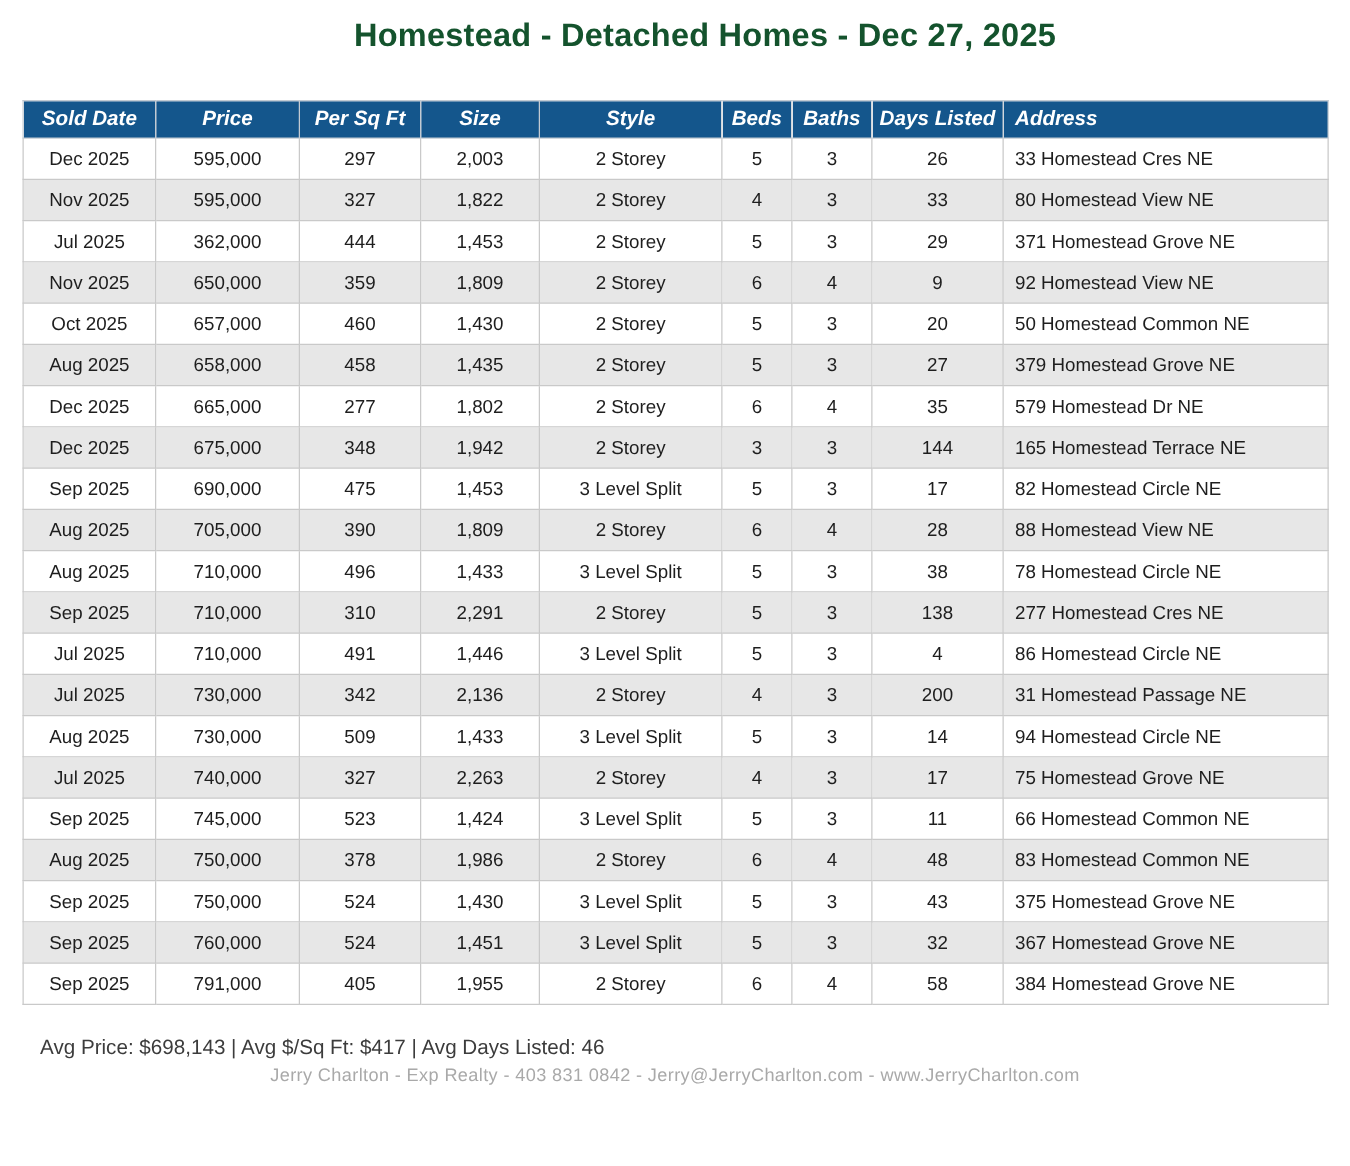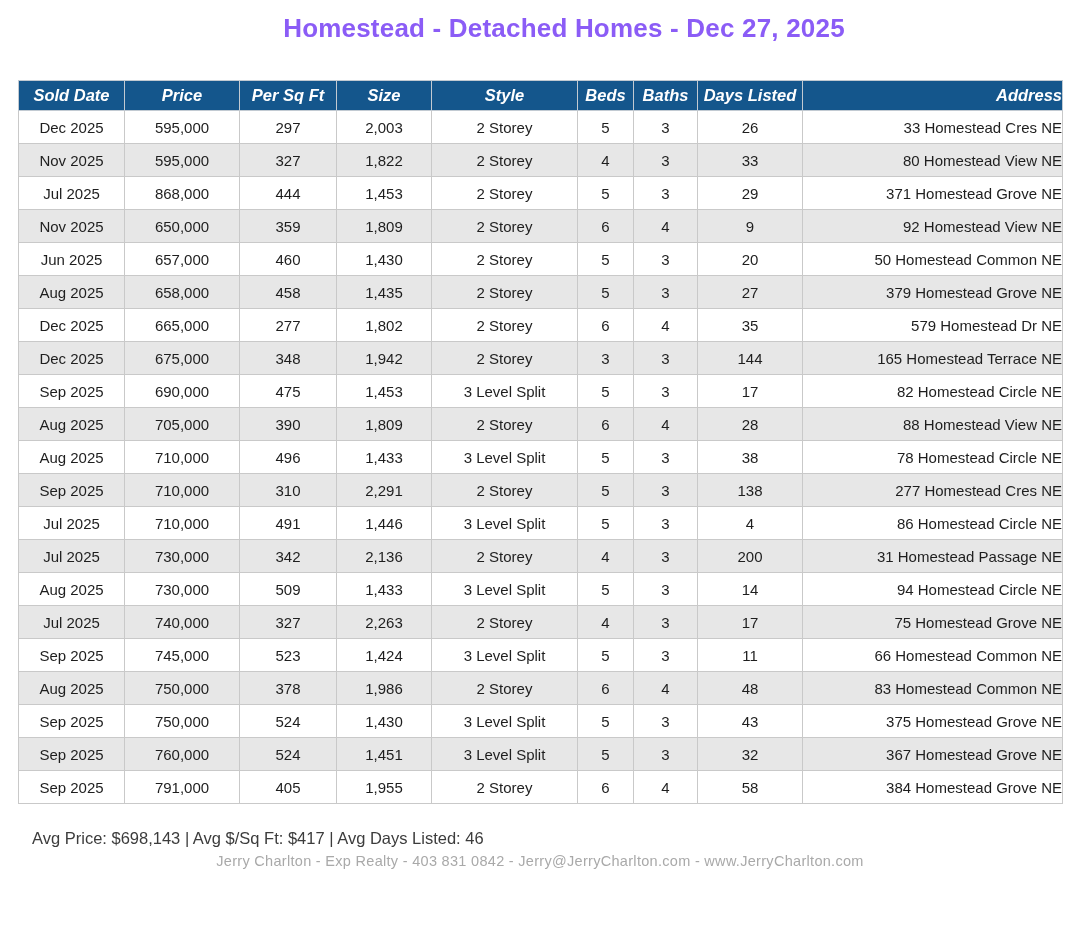--- a/index.html
+++ b/index.html
@@ -11,21 +11,21 @@
     font-family: "Liberation Sans", sans-serif;
     overflow: hidden;
   }
   .title {
     margin: 0;
     padding-top: 13px;
     text-align: center;
     font-size: 26px;
     font-weight: 800;
     letter-spacing: 0.2px;
-    color: #8b5cf6;
+    color: #14532d;
     padding-left: 48px;
   }
   table.market-table {
     margin: 36px 18px 0 18px;
     width: 1044px;
     border-collapse: collapse;
     table-layout: fixed;
   }
   table.market-table th {
     background: #14568c;
@@ -45,21 +45,21 @@
     padding: 0;
     font-size: 15px;
     color: #1e1e1e;
     text-align: center;
     border: 1px solid #c9c9c9;
     background: #ffffff;
     overflow: hidden;
     white-space: nowrap;
   }
   table.market-table tbody tr:nth-child(even) td { background: #e7e7e7; }
-  table.market-table .addr { text-align: right; padding-left: 9px; }
+  table.market-table .addr { text-align: left; padding-left: 9px; }
   .summary {
     margin: 20px 0 0 32px;
     color: #3c3c3c;
     font-size: 16.5px;
     line-height: 29px;
   }
   .summary div { white-space: nowrap; }
   .credit {
     text-align: center;
     color: #a9a9a9;
@@ -117,42 +117,42 @@
           <td>327</td>
           <td>1,822</td>
           <td>2 Storey</td>
           <td>4</td>
           <td>3</td>
           <td>33</td>
           <td class="addr">80 Homestead View NE</td>
         </tr>
         <tr>
           <td>Jul 2025</td>
-          <td>868,000</td>
+          <td>362,000</td>
           <td>444</td>
           <td>1,453</td>
           <td>2 Storey</td>
           <td>5</td>
           <td>3</td>
           <td>29</td>
           <td class="addr">371 Homestead Grove NE</td>
         </tr>
         <tr>
           <td>Nov 2025</td>
           <td>650,000</td>
           <td>359</td>
           <td>1,809</td>
           <td>2 Storey</td>
           <td>6</td>
           <td>4</td>
           <td>9</td>
           <td class="addr">92 Homestead View NE</td>
         </tr>
         <tr>
-          <td>Jun 2025</td>
+          <td>Oct 2025</td>
           <td>657,000</td>
           <td>460</td>
           <td>1,430</td>
           <td>2 Storey</td>
           <td>5</td>
           <td>3</td>
           <td>20</td>
           <td class="addr">50 Homestead Common NE</td>
         </tr>
         <tr>

